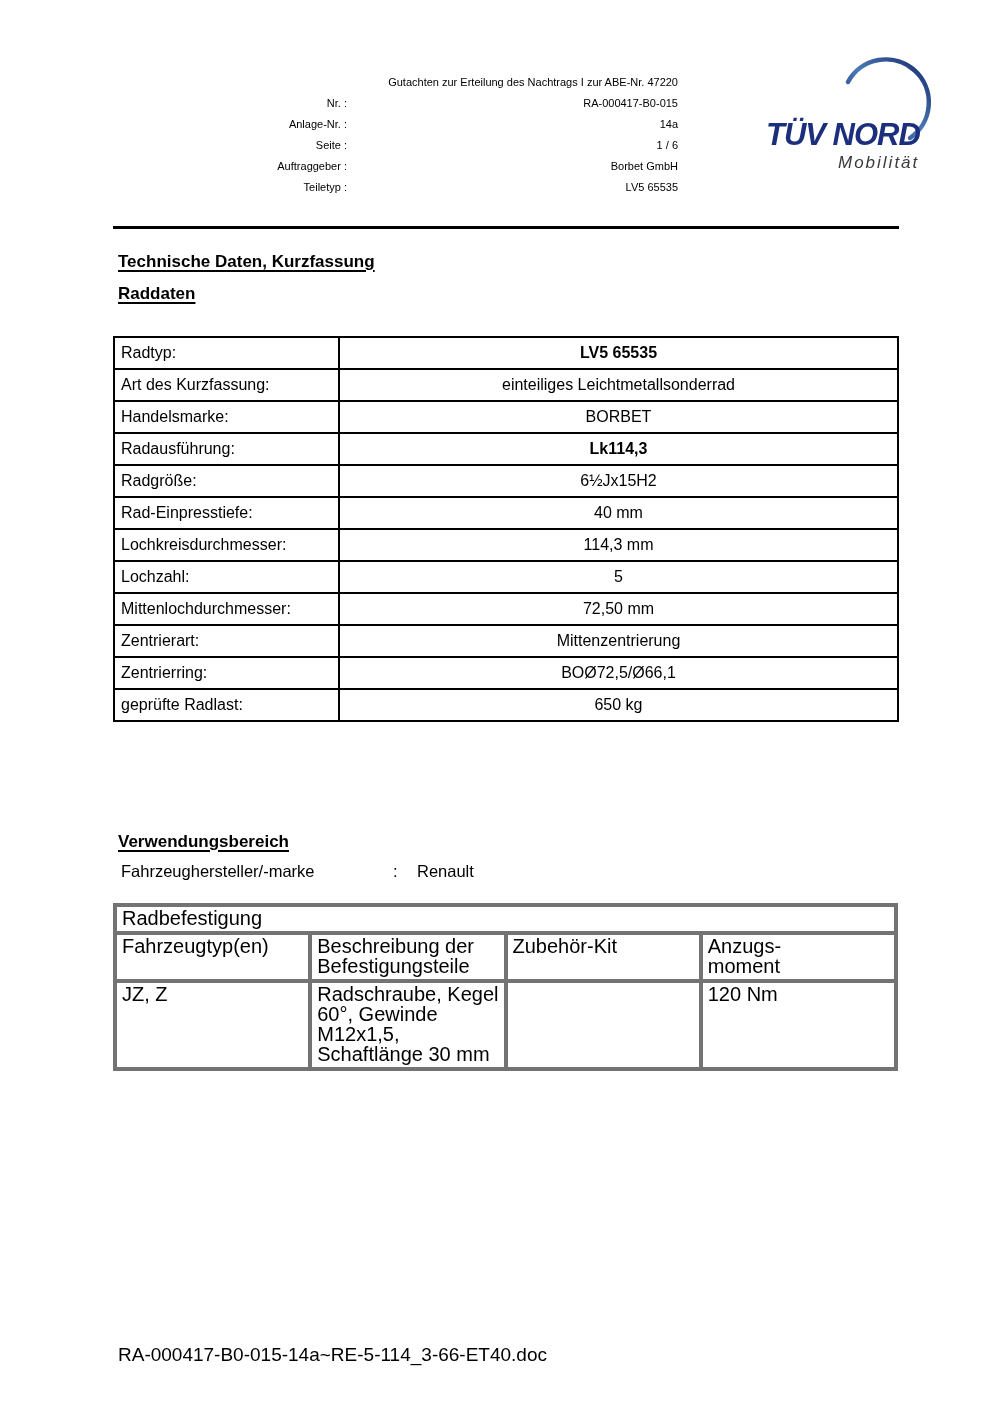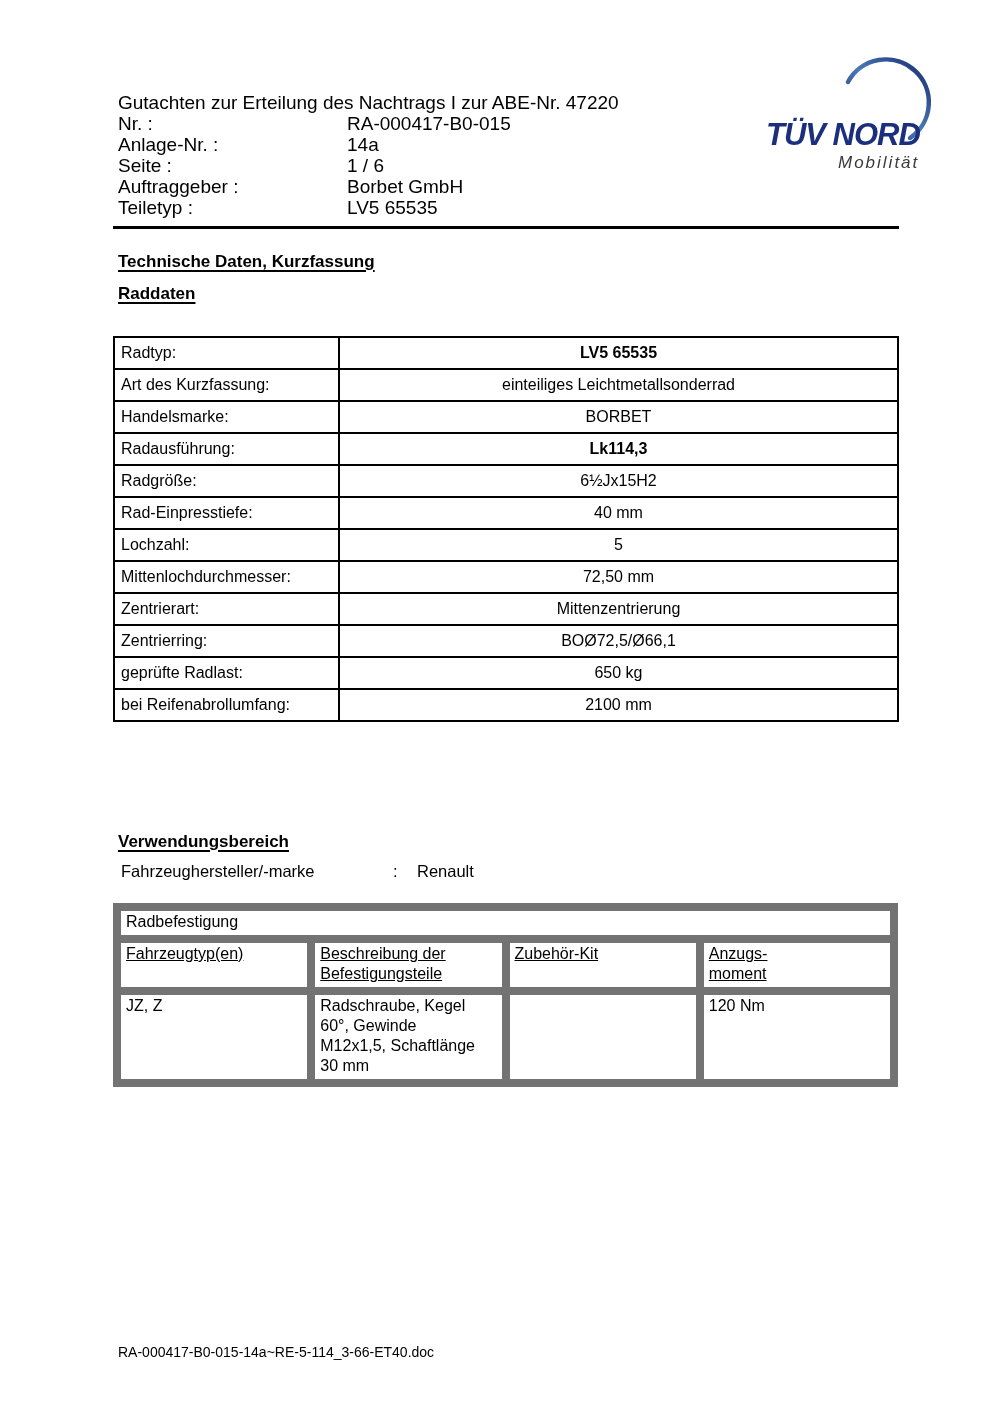--- a/index.html
+++ b/index.html
@@ -12,24 +12,25 @@
     height: 1404px;
     background: #ffffff;
     margin: 0 auto;
     overflow: hidden;
   }
 
   
   .doc-header {
     position: absolute;
     left: 118px;
-    top: 92px;
+    top: 72px;
     width: 560px;
-    font-size: 19px;
+    font-size: 11px;
     line-height: 21px;
+    text-align: right;
   }
   .doc-header .header-title { white-space: nowrap; }
   .hrow { display: flex; }
   .hlabel { width: 229px; flex: 0 0 229px; }
   .hvalue { flex: 1; }
 
   
   .logo {
     position: absolute;
     left: 750px;
@@ -96,42 +97,42 @@
   .hersteller-line .sep { display: inline-block; width: 24px; }
 
   
   .befestigung {
     position: absolute;
     left: 113px;
     top: 903px;
     width: 785px;
   }
   .befestigung td {
-    border: 8px solid #737373;
-    font-size: 16px;
+    border: 4px solid #737373;
+    font-size: 20px;
     padding: 1px 5px 3px 5px;
     vertical-align: top;
     text-align: left;
     white-space: pre-line;
     line-height: 20px;
   }
   .befestigung .title-row td { height: 23px; }
-  .befestigung .head-row td { height: 41px; text-decoration: underline; }
+  .befestigung .head-row td { height: 41px; }
   .befestigung .data-row td { height: 42px; }
   .col-typ { width: 271px; }
   .col-beschr { width: 327px; }
   .col-kit { width: 108px; }
   .col-moment { width: 79px; }
 
   
   .footer {
     position: absolute;
     left: 118px;
     top: 1344px;
-    font-size: 14px;
+    font-size: 19px;
   }
 </style>
 </head>
 <body>
 
 <div class="page">
 
   <div class="doc-header">
     <div class="header-title">Gutachten zur Erteilung des Nachtrags I zur ABE-Nr. 47220</div>
     <div class="hrow">
@@ -196,42 +197,42 @@
       </tr>
       <tr>
         <td class="lbl">Radgröße:</td>
         <td class="val">6½Jx15H2</td>
       </tr>
       <tr>
         <td class="lbl">Rad-Einpresstiefe:</td>
         <td class="val">40 mm</td>
       </tr>
       <tr>
+        <td class="lbl">Lochkreisdurchmesser:</td>
+        <td class="val">114,3 mm</td>
+      </tr>
+      <tr>
         <td class="lbl">Lochzahl:</td>
         <td class="val">5</td>
       </tr>
       <tr>
         <td class="lbl">Mittenlochdurchmesser:</td>
         <td class="val">72,50 mm</td>
       </tr>
       <tr>
         <td class="lbl">Zentrierart:</td>
         <td class="val">Mittenzentrierung</td>
       </tr>
       <tr>
         <td class="lbl">Zentrierring:</td>
         <td class="val">BOØ72,5/Ø66,1</td>
       </tr>
       <tr>
         <td class="lbl">geprüfte Radlast:</td>
         <td class="val">650 kg</td>
-      </tr>
-      <tr>
-        <td class="lbl">bei Reifenabrollumfang:</td>
-        <td class="val">2100 mm</td>
       </tr>
     </tbody>
   </table>
 
   <div class="h-section t3">Verwendungsbereich</div>
 
   <div class="hersteller-line">
     <span class="mlabel">Fahrzeughersteller/-marke</span><span class="sep">:</span><span>Renault</span>
   </div>
 

